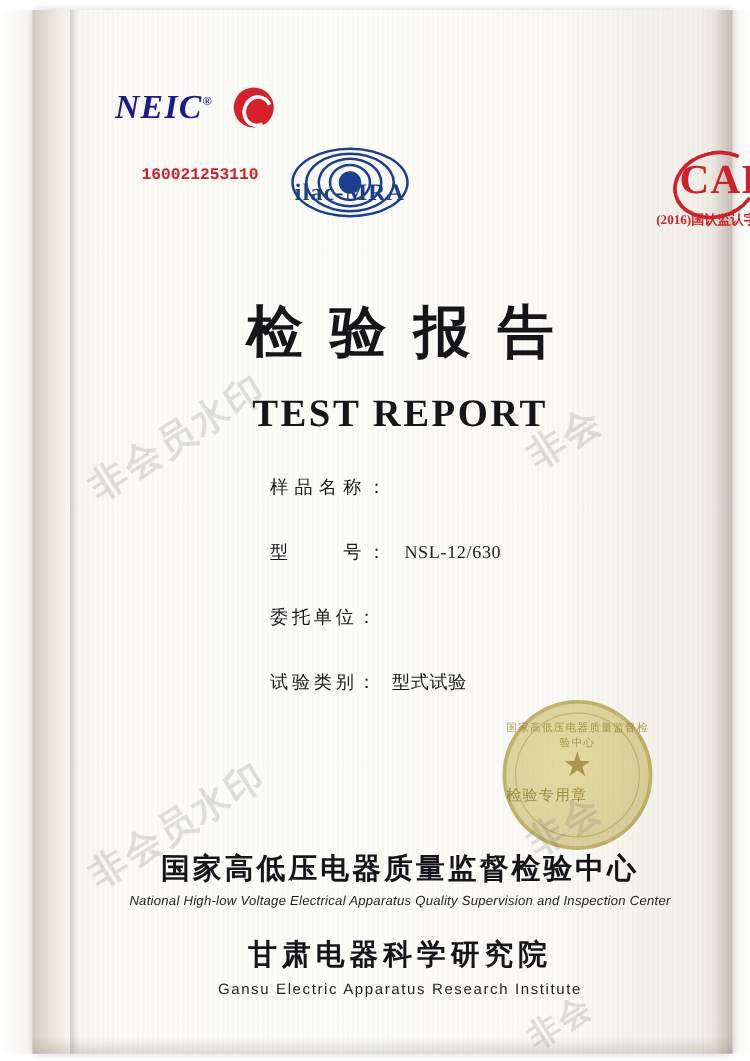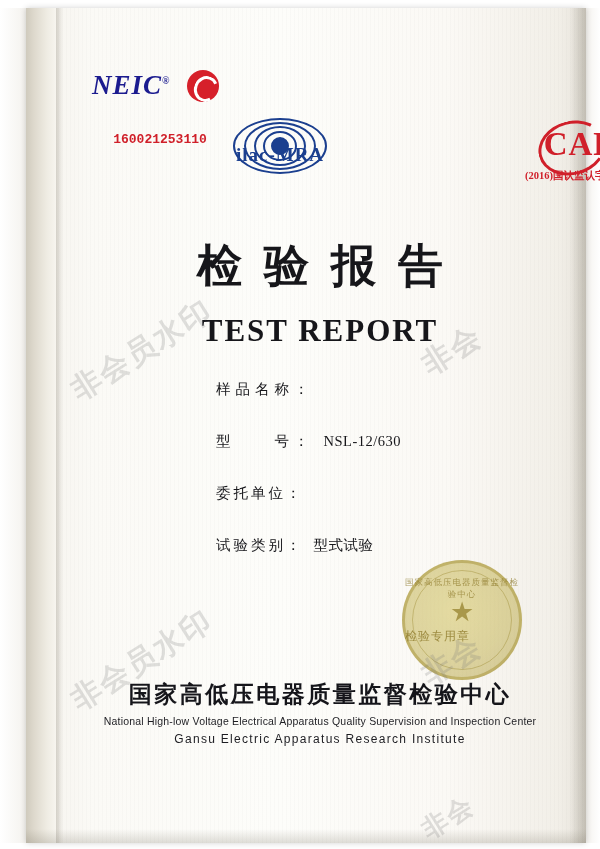--- a/index.html
+++ b/index.html
@@ -419,20 +419,21 @@
     font-size: 23px;
     letter-spacing: 2.5px;
     line-height: 30px;
   }
   .org-en {
     font-family: "Liberation Sans", sans-serif;
     font-size: 10.5px;
     letter-spacing: 0.2px;
     margin-top: 5px;
     color: #1d1d22;
+    font-style: italic;
   }
   .inst-cn {
     font-family: "Liberation Serif", serif;
     font-weight: bold;
     font-size: 23px;
     letter-spacing: 4px;
     margin-top: 22px;
     line-height: 30px;
   }
   .inst-en {
@@ -536,20 +537,21 @@
       <div class="seal">
         <div class="seal-inner"></div>
         <div class="seal-arc">国家高低压电器质量监督检验中心</div>
         <div class="seal-star">★</div>
         <div class="seal-bottom">检验专用章</div>
       </div>
 
       <div class="footer">
         <div class="org-cn">国家高低压电器质量监督检验中心</div>
         <div class="org-en">National High-low Voltage Electrical Apparatus Quality Supervision and Inspection Center</div>
+        <div class="inst-cn">甘肃电器科学研究院</div>
         <div class="inst-en">Gansu Electric Apparatus Research Institute</div>
       </div>
 
     </div>
   </div>
 
   <div class="wm wm1">非会员水印</div>
   <div class="wm wm2">非会员水印</div>
   <div class="wm wm3">非会</div>
   <div class="wm wm4">非会</div>

